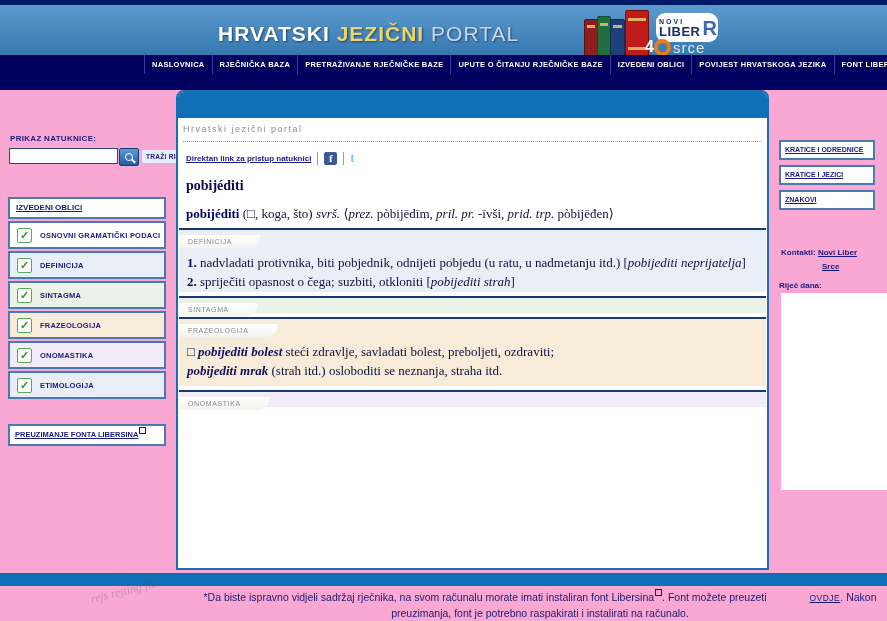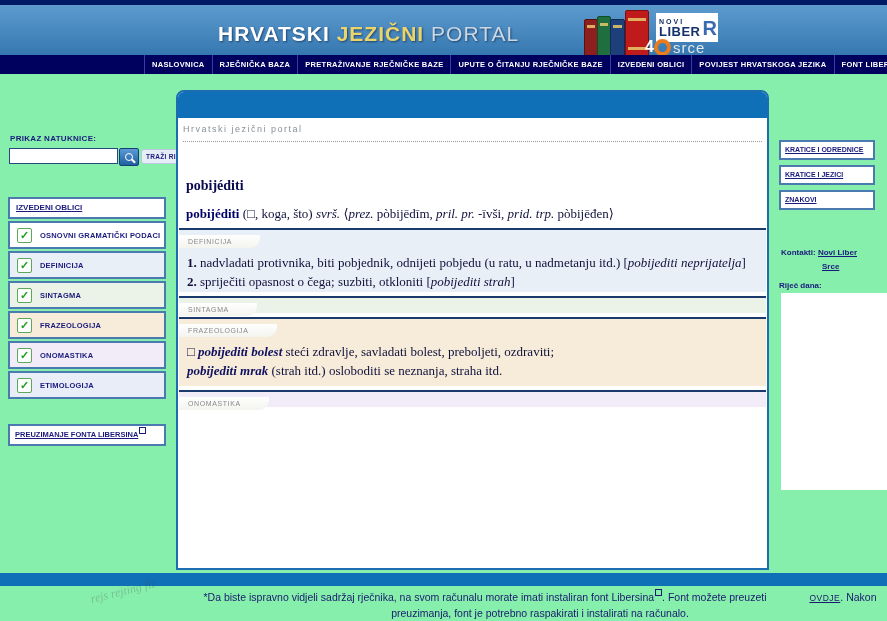--- a/index.html
+++ b/index.html
@@ -1,44 +1,44 @@
 <!DOCTYPE html>
 <html><head>
 <meta charset="utf-8">
 <style>
   html,body{margin:0;padding:0;}
-  .page{position:relative;width:887px;height:621px;background:#86efac;overflow:hidden;
+  .page{position:relative;width:887px;height:621px;background:#f9a8d4;overflow:hidden;
         font-family:"Liberation Sans",sans-serif;}
   
   .top-strip{position:absolute;left:0;top:0;width:887px;height:5px;background:#001a66;}
   .header{position:absolute;left:0;top:5px;width:887px;height:50px;
           background:linear-gradient(#5d9bce,#titulo 60%,#3578b0);
           background:linear-gradient(#5d9bce,#3578b0);}
   .site-title{position:absolute;left:218px;top:17px;font-size:21px;font-weight:bold;
               letter-spacing:1px;white-space:nowrap;text-shadow:1px 1px 2px rgba(0,20,60,.55);}
   .t1{color:#ffffff;} .t2{color:#ecd468;} .t3{color:#ccd7e2;font-weight:normal;}
   .books{position:absolute;left:584px;top:6px;width:70px;height:48px;}
   .spine{position:absolute;bottom:0;border-radius:2px 2px 0 0;}
   .sp1{left:0;width:12px;height:38px;background:#8e1f1f;border:1px solid #5d1010;}
   .sp2{left:13px;width:12px;height:41px;background:#1f6e3f;border:1px solid #114d28;}
   .sp3{left:26px;width:13px;height:38px;background:#1d3f7a;border:1px solid #122a55;}
   .sp4{left:41px;width:22px;height:47px;background:#c01b1b;border:1px solid #7a0e0e;}
   .band{position:absolute;left:2px;right:2px;height:3px;background:#e8c96a;opacity:.85;}
   .nl-logo{position:absolute;left:656px;top:8px;width:62px;height:29px;background:#ffffff;
-           border-radius:0;display:flex;align-items:center;padding:1px 3px;box-sizing:border-box;}
+           border-radius:9px;display:flex;align-items:center;padding:1px 3px;box-sizing:border-box;}
   .nl-txt{line-height:1;}
   .nl-line1{font-size:7px;color:#15306e;letter-spacing:2px;font-weight:bold;}
   .nl-line2{font-size:13px;color:#15306e;font-weight:bold;letter-spacing:.5px;}
   .nl-r{font-size:20px;font-weight:bold;color:#3a6ab0;margin-left:2px;line-height:1;}
   .srce-logo{position:absolute;left:645px;top:32px;display:flex;align-items:center;height:20px;}
   .srce-4{color:#ffffff;font-weight:bold;font-size:16px;line-height:1;}
   .srce-ring{width:9px;height:9px;border:4px solid #e87c1e;border-radius:50%;margin:0 2px 0 0;}
   .srce-txt{color:#e3e7ea;font-size:15px;letter-spacing:1px;line-height:1;}
   
-  .navbar{position:absolute;left:0;top:55px;width:887px;height:19px;background:#00005e;}
+  .navbar{position:absolute;left:0;top:55px;width:887px;height:35px;background:#00005e;}
   .nav-items{position:absolute;left:144px;top:0;height:19px;display:flex;}
   .nav-item{color:#ffffff;font-size:7.5px;font-weight:bold;letter-spacing:.3px;
             line-height:19px;padding:0 7px;border-left:1px solid #3c3c9e;white-space:nowrap;cursor:pointer;}
   .nav-item:last-child{border-right:1px solid #3c3c9e;}
   
   .lbl-navy{color:#1a1a7e;font-weight:bold;}
   .search-label{position:absolute;left:10px;top:134px;font-size:8px;letter-spacing:.3px;}
   .search-input{position:absolute;left:9px;top:148px;width:103px;height:14px;
                 border:1px solid #27497f;background:#ffffff;font-size:10px;padding:0 2px;}
   .search-btn{position:absolute;left:119px;top:148px;width:18px;height:16px;
@@ -213,20 +213,27 @@
   </div>
 
   <div class="side-box font-dl lbl-navy">
     <span class="u">PREUZIMANJE FONTA LIBERSINA</span><span class="sup-box"></span>
   </div>
 
   <div class="main-panel">
     <div class="panel-bar"></div>
     <div class="breadcrumb">Hrvatski jezični portal</div>
 
+    <div class="link-row">
+      <span class="direct-link">Direktan link za pristup natuknici</span>
+      <span class="vdiv"></span>
+      <span class="fb-icon">f</span>
+      <span class="vdiv"></span>
+      <span class="tw-icon">t</span>
+    </div>
 
     <div class="headword serif">pobijéditi</div>
 
     <div class="entry-line serif"><span class="lemma">pobijéditi</span><span> (□, koga, što) </span><span class="it">svrš.</span><span> ⟨</span><span class="it">prez.</span><span> pòbijēdīm, </span><span class="it">pril. pr.</span><span> -īvši, </span><span class="it">prid. trp.</span><span> pòbijēđen⟩</span></div>
 
     <div class="sections">
 
       <div class="section sec-def">
         <div class="sec-tab">DEFINICIJA</div>
         <div class="sec-body serif">

